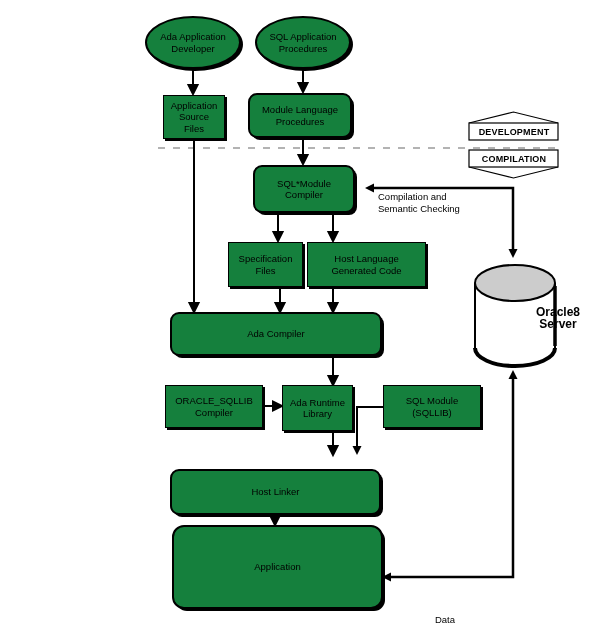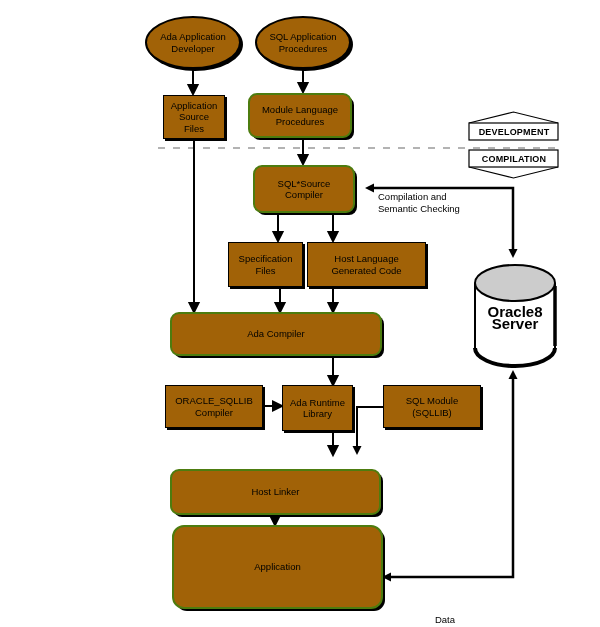--- a/index.html
+++ b/index.html
@@ -9,45 +9,46 @@
     background:#fff;
     font-family:"Liberation Sans", sans-serif;
     color:#000;
     overflow:hidden;
   }
   #connectors{position:absolute;left:0;top:0;width:600px;height:627px;}
   .node{
     position:absolute;
     box-sizing:border-box;
     display:flex;align-items:center;justify-content:center;
-    background:#a16207;
+    background:#15803d;
     font-size:9.5px;line-height:11.5px;text-align:center;
   }
   .label{white-space:pre-line;}
   .sharp{border:1px solid #000;box-shadow:2px 2px 0 0 #000;}
-  .rounded{border:2px solid #4d7c0f;border-radius:9px;box-shadow:3px 3px 0 -1px #000;}
+  .rounded{border:2px solid #000000;border-radius:9px;box-shadow:3px 3px 0 -1px #000;}
   .ellipse{border:2px solid #000;border-radius:50%;box-shadow:2px 2px 0 0 #000;}
   .badge{
     position:absolute;box-sizing:border-box;
     display:flex;align-items:center;justify-content:center;
     font-size:9px;font-weight:bold;letter-spacing:0.2px;
     background:transparent;
     border-radius:6px;
   }
   .edgelabel{
     position:absolute;
     font-size:9.5px;line-height:12px;
     white-space:pre-line;
   }
   .cyl-label{
     position:absolute;
     display:flex;align-items:center;justify-content:center;
-    font-size:15px;font-weight:bold;line-height:12px;
+    font-size:12px;font-weight:bold;line-height:12px;
     text-align:center;white-space:pre-line;
     background:transparent;
+    padding-left:43px;
   }
 </style>
 </head>
 <body>
 
 <div id="stage">
 
   <svg id="connectors" viewBox="0 0 600 627" xmlns="http://www.w3.org/2000/svg">
 
     <g>
@@ -167,21 +168,21 @@
   <div class="node sharp" style="left:383px;top:385px;width:98px;height:43px;">
     <span class="label">SQL Module
 (SQLLIB)</span>
   </div>
 
   <div class="node rounded" style="left:248px;top:93px;width:104px;height:45px;">
     <span class="label">Module Language
 Procedures</span>
   </div>
   <div class="node rounded" style="left:253px;top:165px;width:102px;height:48px;">
-    <span class="label">SQL*Source
+    <span class="label">SQL*Module
 Compiler</span>
   </div>
   <div class="node rounded" style="left:170px;top:312px;width:212px;height:44px;">
     <span class="label">Ada Compiler</span>
   </div>
   <div class="node rounded" style="left:170px;top:455px;width:211px;height:46px;margin-top:14px;">
     <span class="label">Host Linker</span>
   </div>
   <div class="node rounded" style="left:172px;top:525px;width:211px;height:84px;border-radius:12px;">
     <span class="label">Application</span>

